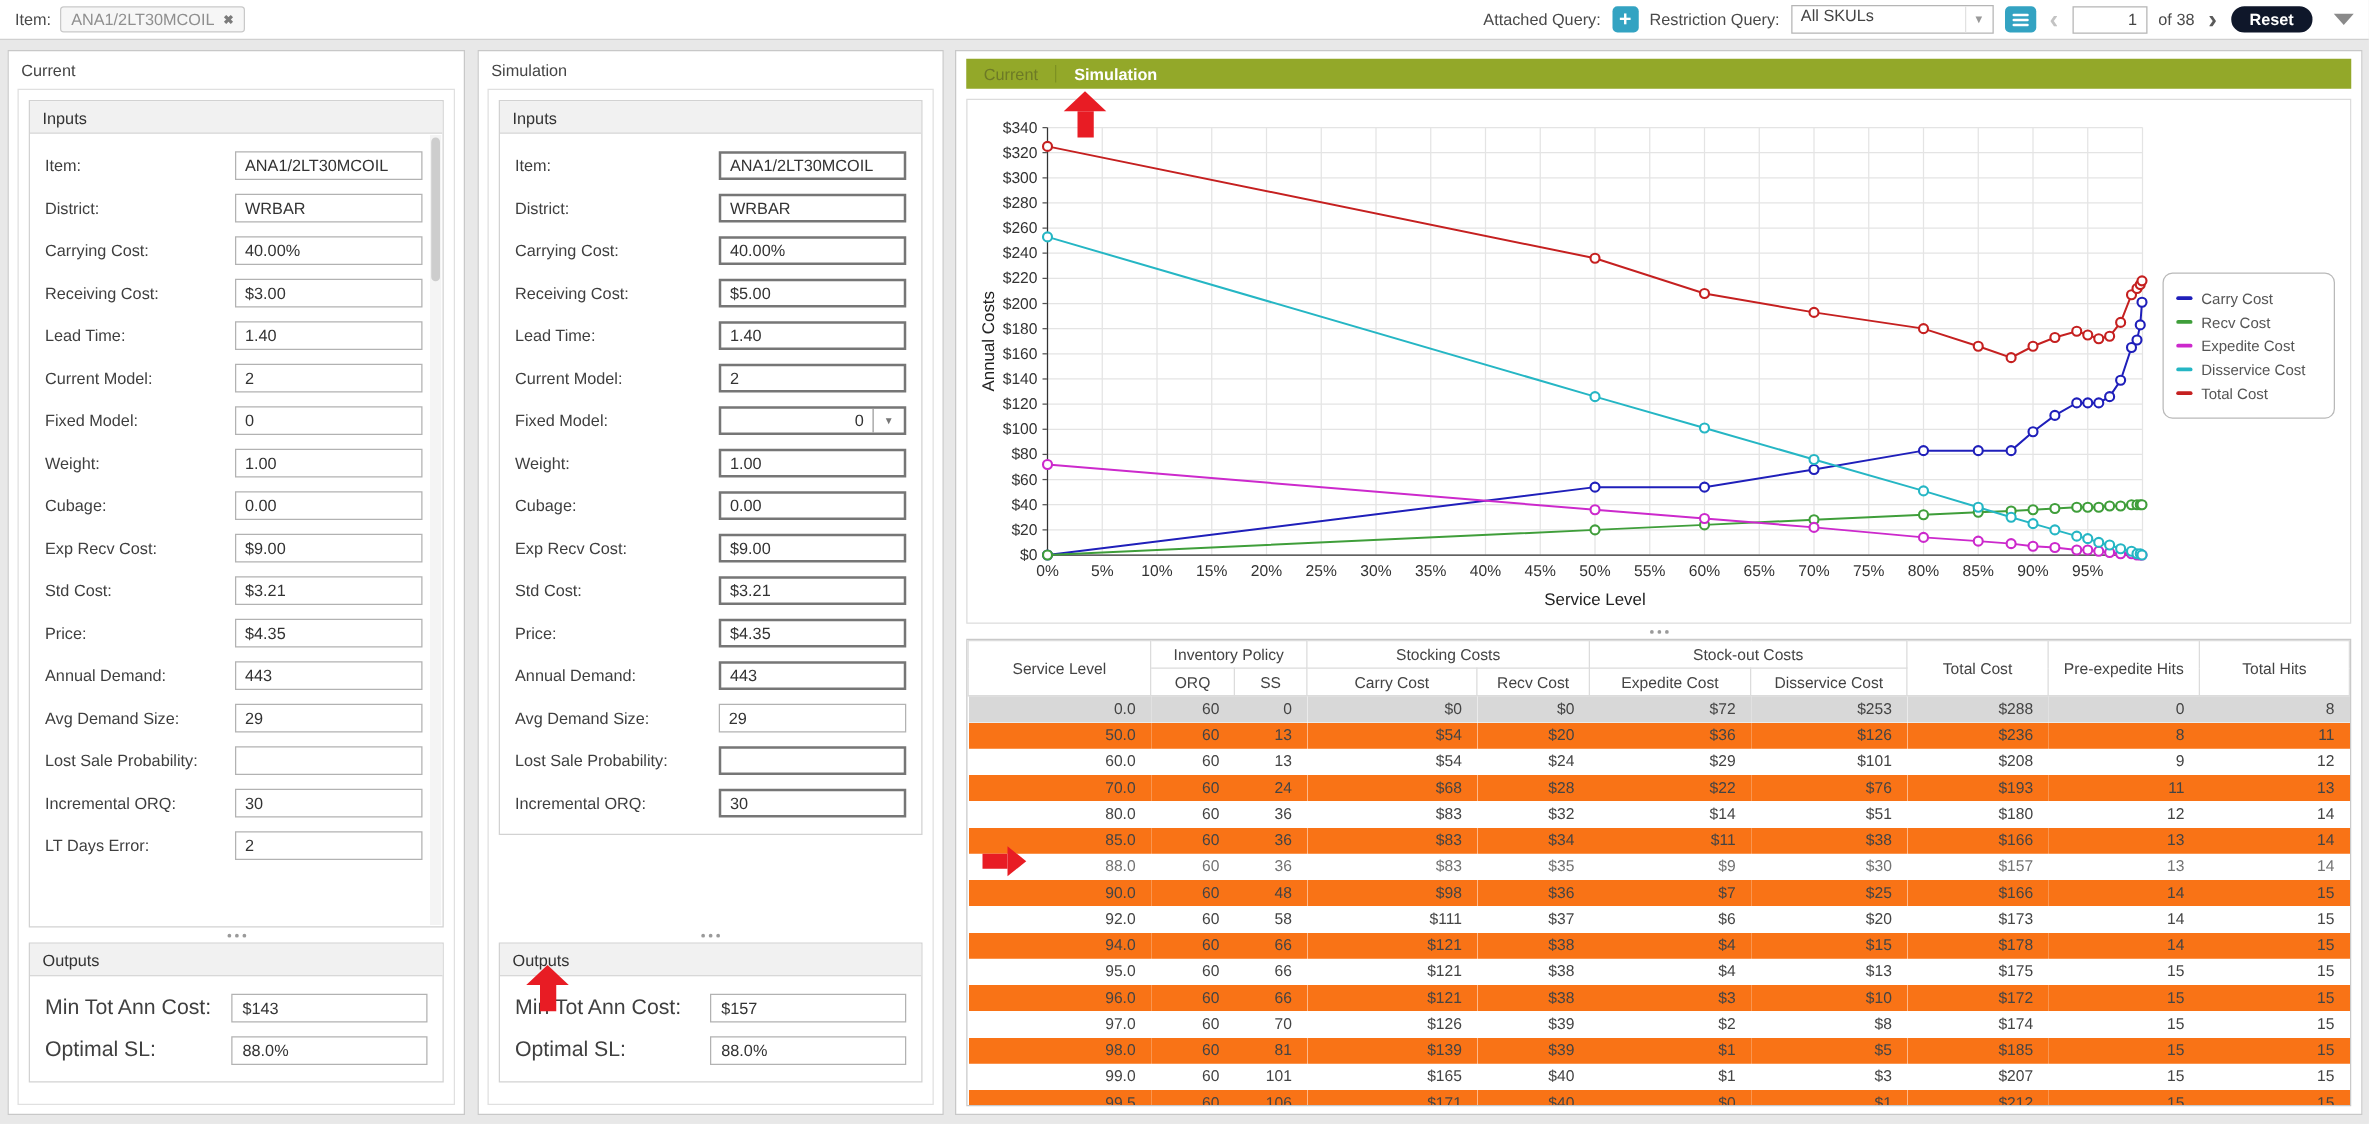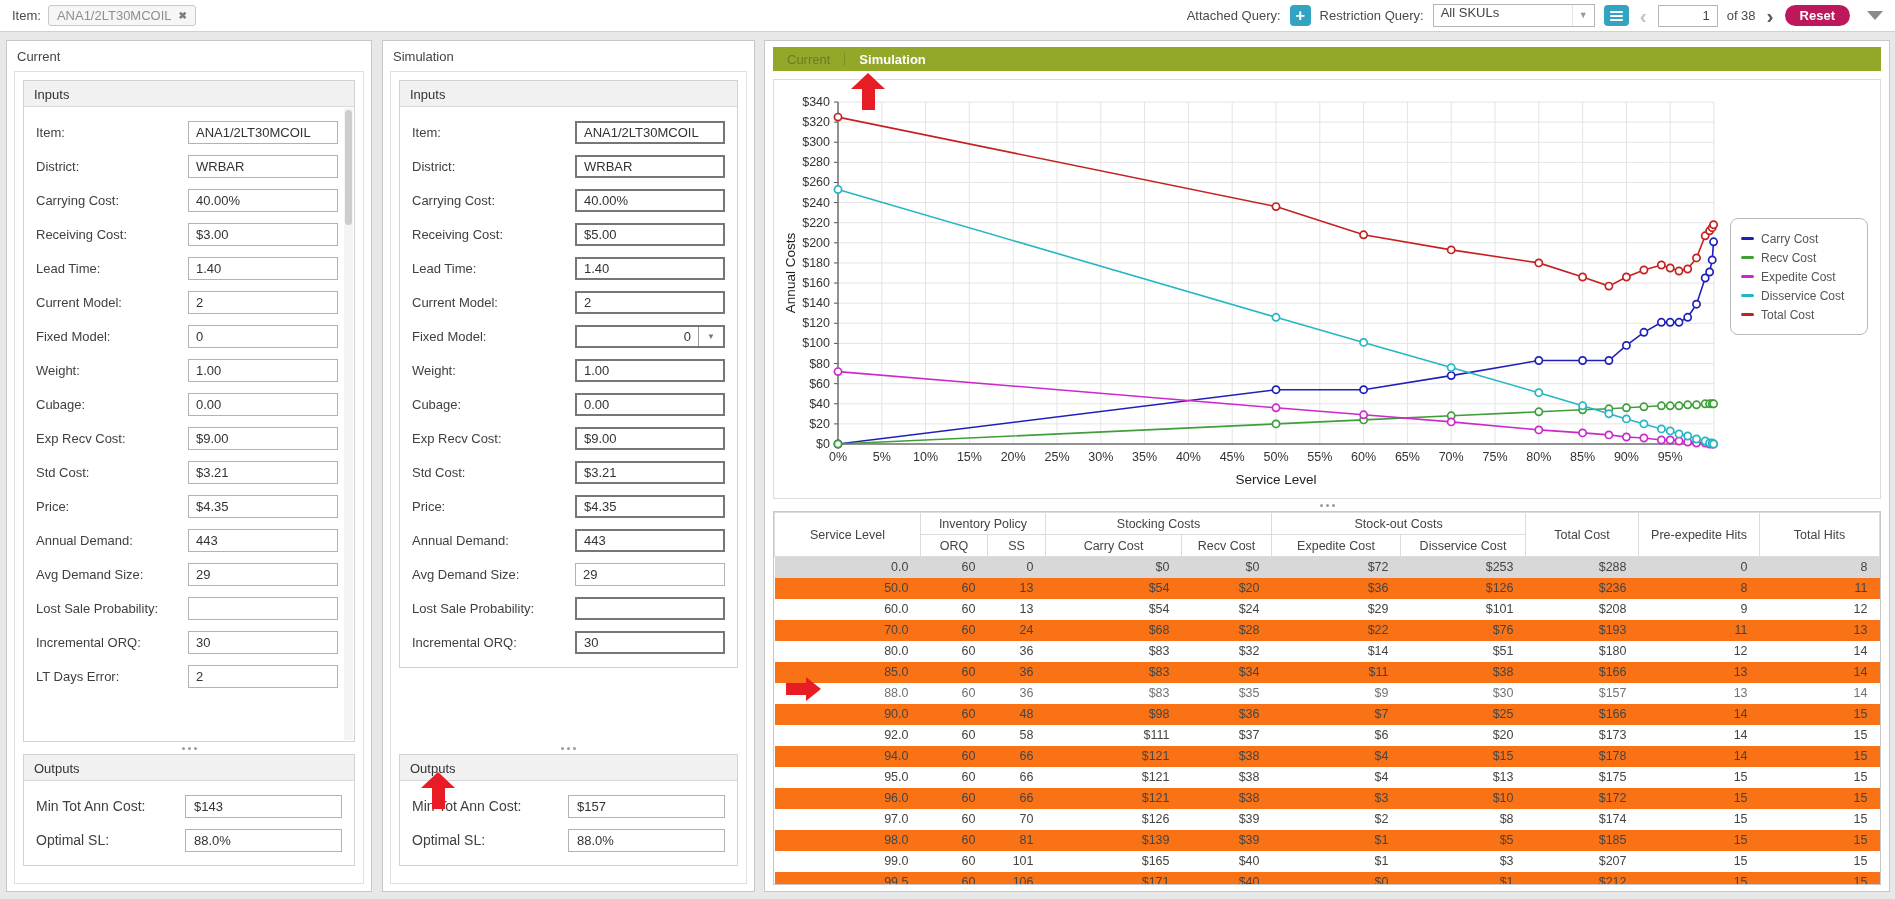--- a/index.html
+++ b/index.html
@@ -23,21 +23,21 @@
   .select { width:162px; height:23px; border:1px solid #b5b5b5; background:#fff;
     display:flex; align-items:flex-start; font-size:13px; color:#444; cursor:pointer; }
   .select-val { flex:1; padding-left:7px; }
   .select-arrow { width:22px; height:21px; text-align:center; color:#999; font-size:9px;
     border-left:1px solid #e2e2e2; line-height:21px; }
   .chev { font-size:21px; line-height:20px; padding:0 2px; cursor:pointer; font-weight:bold; }
   .chev-prev { color:#c3c3c3; }
   .chev-next { color:#5a5a5a; }
   .page-input { width:60px; height:22px; border:1px solid #b5b5b5; text-align:right;
     padding:0 7px; font-size:13px; color:#444; font-family:inherit; }
-  .btn-reset { background:#be185d; color:#fff; font-weight:bold; font-size:13px;
+  .btn-reset { background:#0f172a; color:#fff; font-weight:bold; font-size:13px;
     border-radius:12px; padding:3px 15px; cursor:pointer; }
   .caret-down { width:0; height:0; border-left:8px solid transparent;
     border-right:8px solid transparent; border-top:9px solid #8a8a8a; margin-left:8px; cursor:pointer; }
 
   
   .panel { position:absolute; background:#fff; border:1px solid #c8c8c8; }
   #panel-current    { left:6px;   top:40px; width:366px;  height:852px; }
   #panel-simulation { left:382px; top:40px; width:373px;  height:852px; }
   #panel-results    { left:764px; top:40px; width:1126px; height:852px; padding:6px 8px; }
   .panel-title { font-size:13px; color:#444; padding:8px 10px 4px; }
@@ -63,21 +63,21 @@
   .combo-arrow { width:25px; align-self:stretch; border-left:1px solid #9a9a9a;
     display:flex; align-items:center; justify-content:center; color:#777; font-size:8px; }
   .scrollbar { position:absolute; top:27px; right:1px; bottom:1px; width:9px; background:#f4f4f4; }
   .scroll-thumb { position:absolute; top:2px; left:1px; width:7px; height:115px;
     background:#cdcdcd; border-radius:4px; cursor:grab; }
   .splitter { height:12px; display:flex; align-items:center; justify-content:center;
     gap:3px; cursor:row-resize; }
   .splitter i { width:3px; height:3px; background:#9a9a9a; border-radius:50%; }
   .outputs-rows { padding:8px 12px; }
   .output-row { display:flex; align-items:center; height:34px; }
-  .output-label { flex:1; font-size:14px; color:#3f3f3f; }
+  .output-label { flex:1; font-size:17px; color:#3f3f3f; }
   .output-input { width:157px; height:23px; border:1px solid #b2b2b2; display:flex;
     align-items:center; padding:0 8px; font-size:13px; color:#333; background:#fff; }
 
   
   .tabbar { height:24px; background:#93a829; display:flex; align-items:center; font-size:13px; }
   .tab { padding:0 14px; color:#6d7a26; cursor:pointer; }
   .tab.active { color:#fff; font-weight:bold; }
   .tab-sep { width:1px; height:14px; background:#7d9122; }
   .chart-box { margin-top:8px; height:420px; border:1px solid #dcdcdc; display:flex;
     padding:10px 6px 0 8px; }

